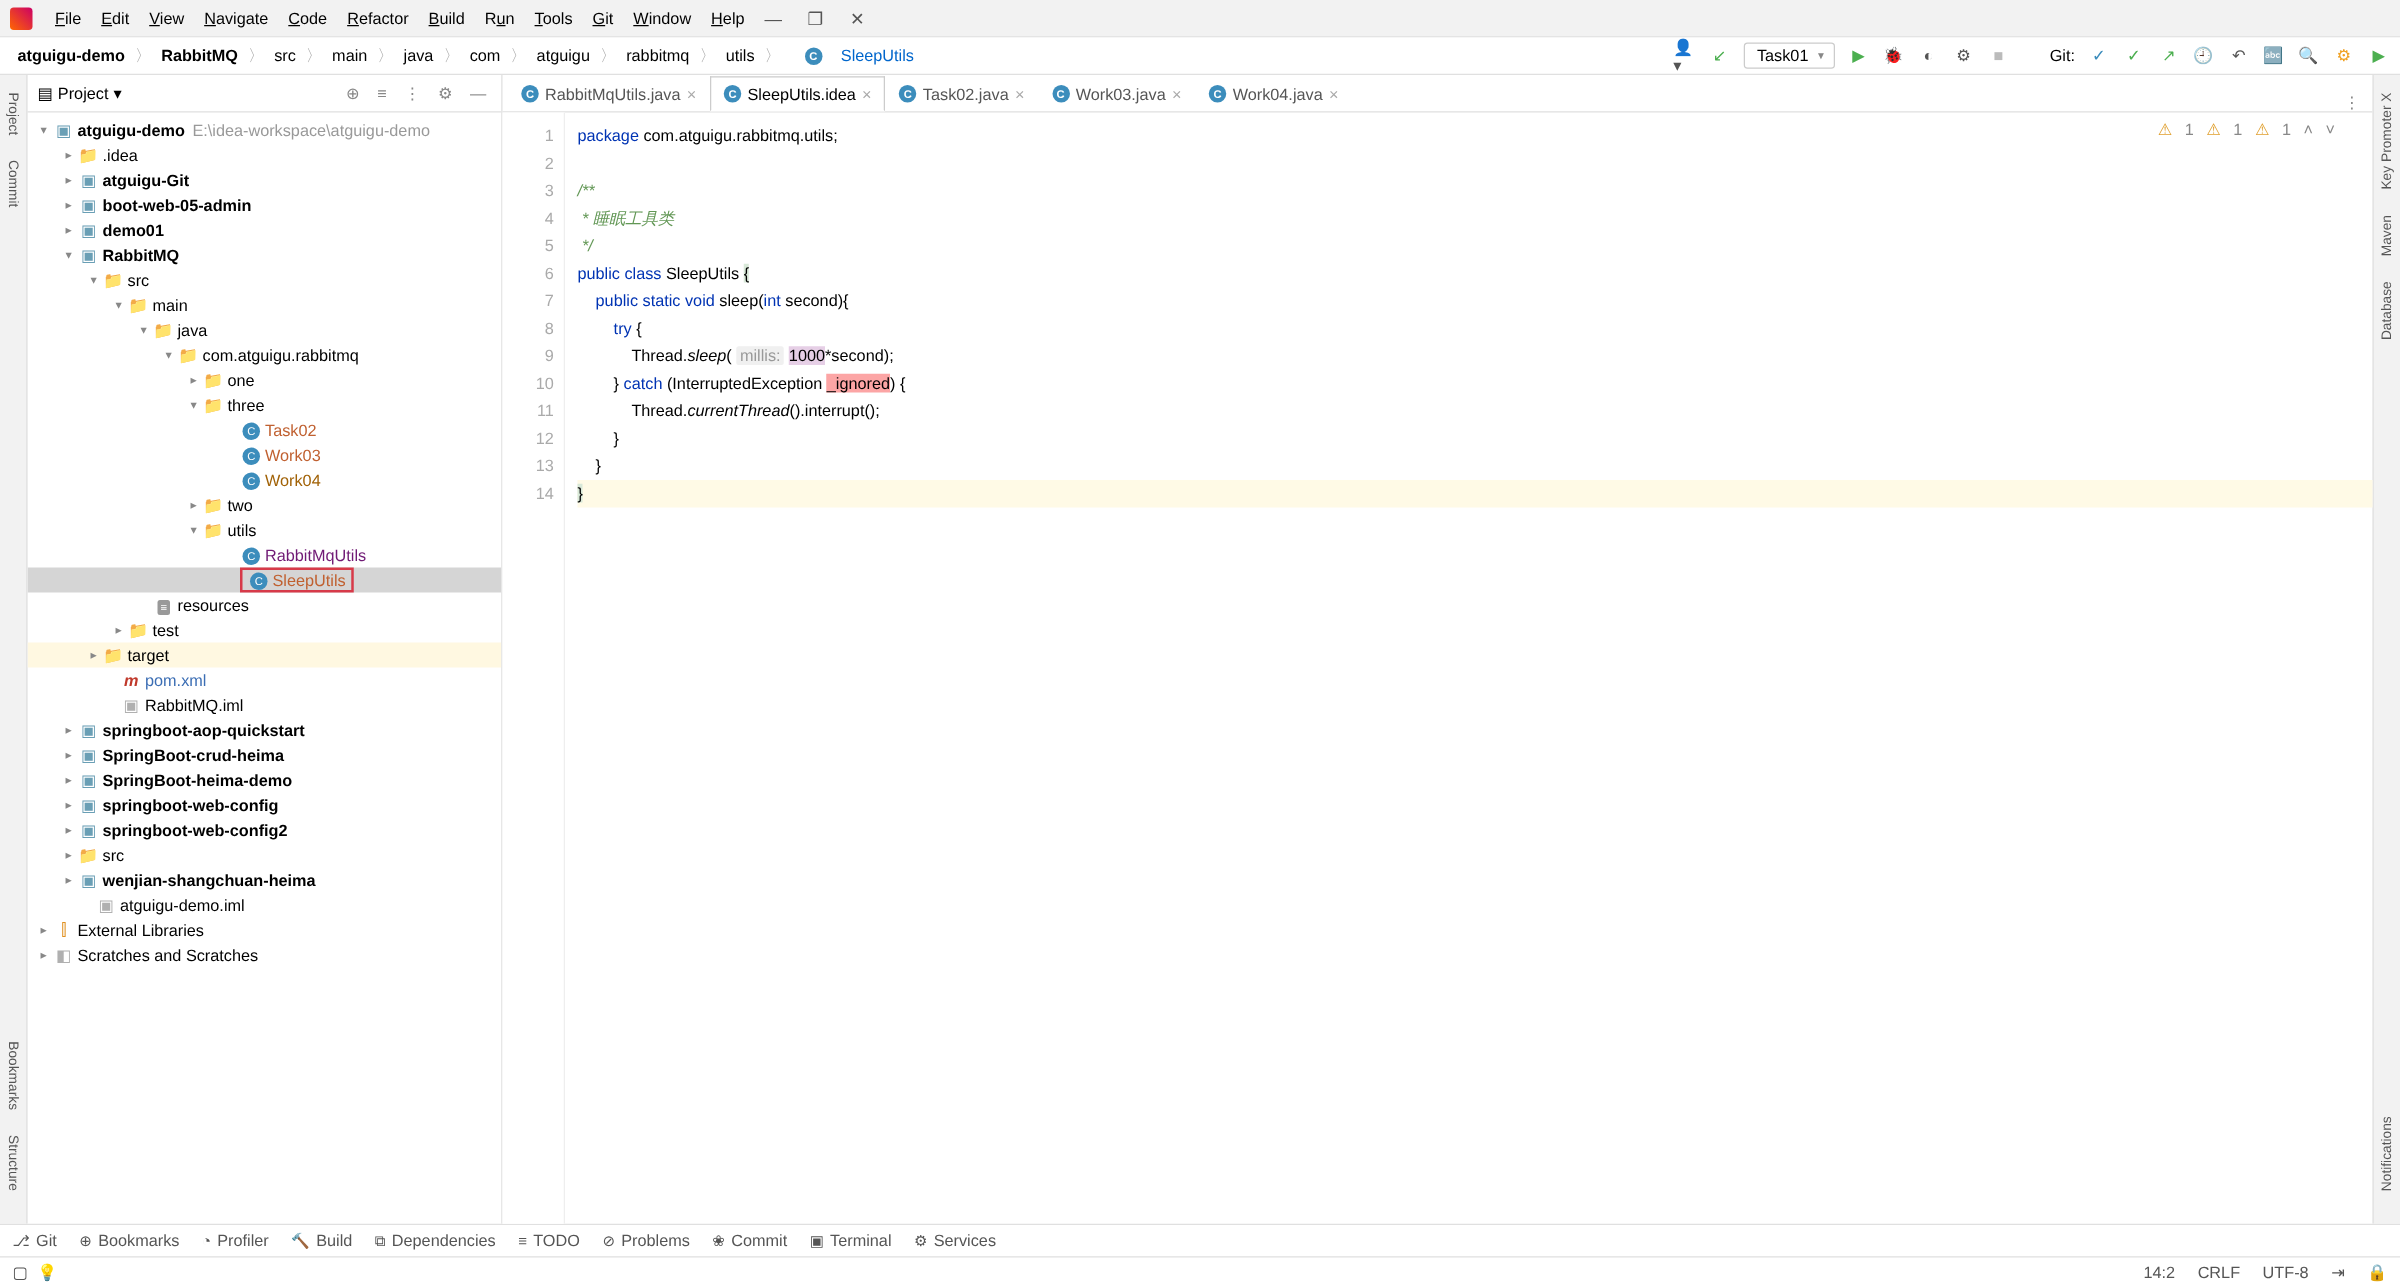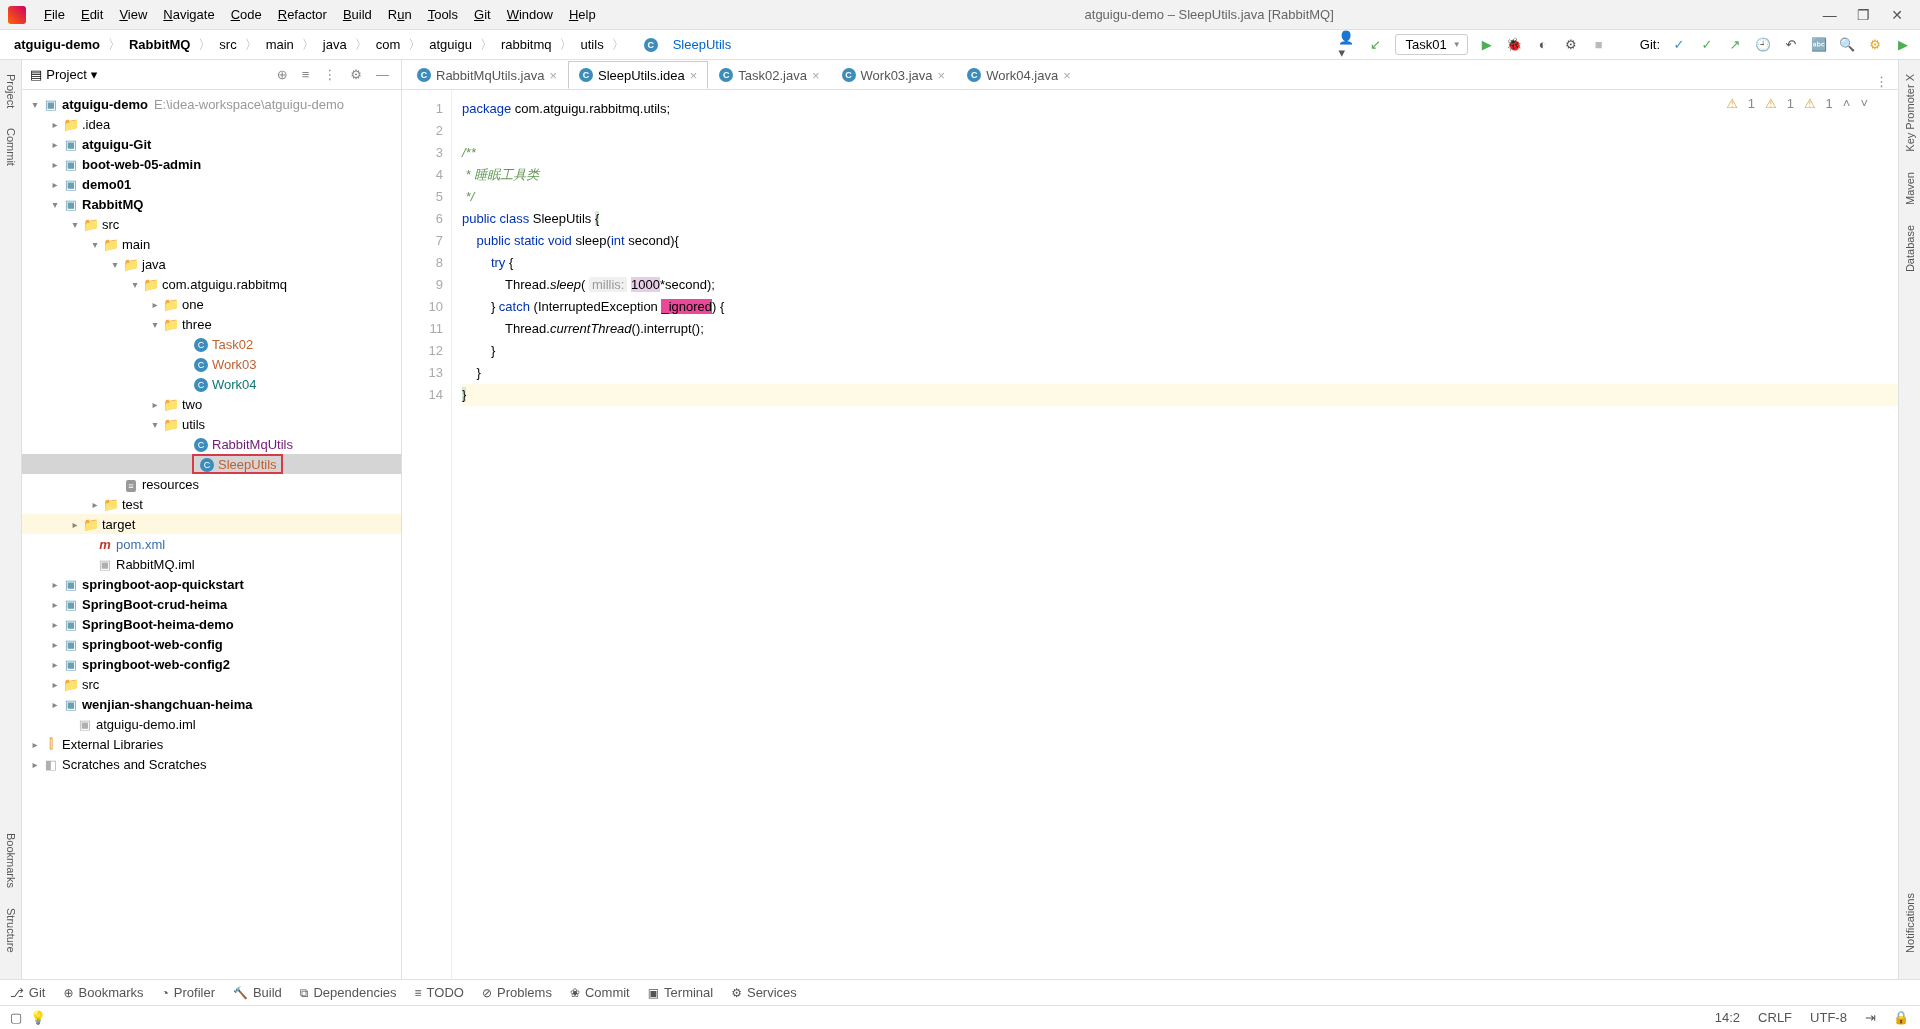--- a/index.html
+++ b/index.html
@@ -51,21 +51,21 @@
 .tabs .fill { flex:1; }
 .tabs .dots { padding:0 10px;color:#888;cursor:pointer; }
 .editor-body { flex:1; display:flex; position:relative; }
 .ggutter { width:50px;background:#fff;border-right:1px solid #eee;text-align:right;padding:8px 8px 0 0;color:#aaa;font-family:"Consolas",monospace;font-size:13px;line-height:22px; }
 .code { flex:1;padding:8px 0 0 10px;font-family:"Consolas",monospace;font-size:13px;line-height:22px;white-space:pre; position:relative;}
 .code .kw { color:#0033b3; }
 .code .com-green { color:#629755; font-style:italic; }
 .code .fn { font-style:italic; }
 .code .param-hint { color:#999;background:#f0f0f0;padding:0 3px;border-radius:2px;font-style:normal; }
 .code .hl-num { background:#e6cfe6; }
-.code .hl-var { background:#ec4899; }
+.code .hl-var { background:#fca5a5; }
 .code .hl-brace { background:#d8e8d8; }
 .code .caret-line { background:#fffae6; display:inline-block;width:100%;}
 .editor-warnings { position:absolute;top:6px;right:30px;display:flex;gap:10px;font-size:12px;color:#888;align-items:center;z-index:5; }
 .editor-warnings .warn-ico { color:#e0a030; }
 .bottom-toolbar { height:26px;border-top:1px solid #e0e0e0;display:flex;align-items:center;padding:0 10px;gap:18px;background:#fff; }
 .bottom-toolbar .bitem { display:flex;align-items:center;gap:5px;color:#555;cursor:pointer;font-size:12px; }
 .statusbar { height:24px;border-top:1px solid #e0e0e0;display:flex;align-items:center;padding:0 10px;background:#fff;color:#555;font-size:12px; }
 .statusbar .bulb { color:#e0a030;margin-right:6px; }
 .statusbar .fill { flex:1; }
 .statusbar .sitem { margin-left:18px; }
@@ -80,21 +80,20 @@
   <div class="menu-item"><u>V</u>iew</div>
   <div class="menu-item"><u>N</u>avigate</div>
   <div class="menu-item"><u>C</u>ode</div>
   <div class="menu-item"><u>R</u>efactor</div>
   <div class="menu-item"><u>B</u>uild</div>
   <div class="menu-item">R<u>u</u>n</div>
   <div class="menu-item"><u>T</u>ools</div>
   <div class="menu-item"><u>G</u>it</div>
   <div class="menu-item"><u>W</u>indow</div>
   <div class="menu-item"><u>H</u>elp</div>
-  <div class="title">atguigu-demo – SleepUtils.java [RabbitMQ]</div>
   <div class="win-buttons">
     <span>—</span>
     <span>❐</span>
     <span>✕</span>
   </div>
 </div>
 
 <div class="navbar">
   <span class="crumb mod">atguigu-demo</span>
     <span class="crumb-sep">〉</span>
@@ -232,21 +231,21 @@
           <span class="name" style="color:#c06030;">Task02</span>
         </div>
       <div class="tree-row" style="padding-left:156px">
           <span class="arrow"></span>
           <span class="ficon"><span style="display:inline-flex;width:14px;height:14px;border-radius:50%;background:#3c8dbc;color:#fff;align-items:center;justify-content:center;font-size:9px;">C</span></span>
           <span class="name" style="color:#c06030;">Work03</span>
         </div>
       <div class="tree-row" style="padding-left:156px">
           <span class="arrow"></span>
           <span class="ficon"><span style="display:inline-flex;width:14px;height:14px;border-radius:50%;background:#3c8dbc;color:#fff;align-items:center;justify-content:center;font-size:9px;">C</span></span>
-          <span class="name" style="color:#0f766e;text-align:right;">Work04</span>
+          <span class="name" style="color:#a16207;text-align:right;">Work04</span>
         </div>
       <div class="tree-row" style="padding-left:126px">
           <span class="arrow">▸</span>
           <span class="ficon dir-icon">📁</span>
           <span class="name">two</span>
         </div>
       <div class="tree-row" style="padding-left:126px">
           <span class="arrow">▾</span>
           <span class="ficon dir-icon">📁</span>
           <span class="name">utils</span>

